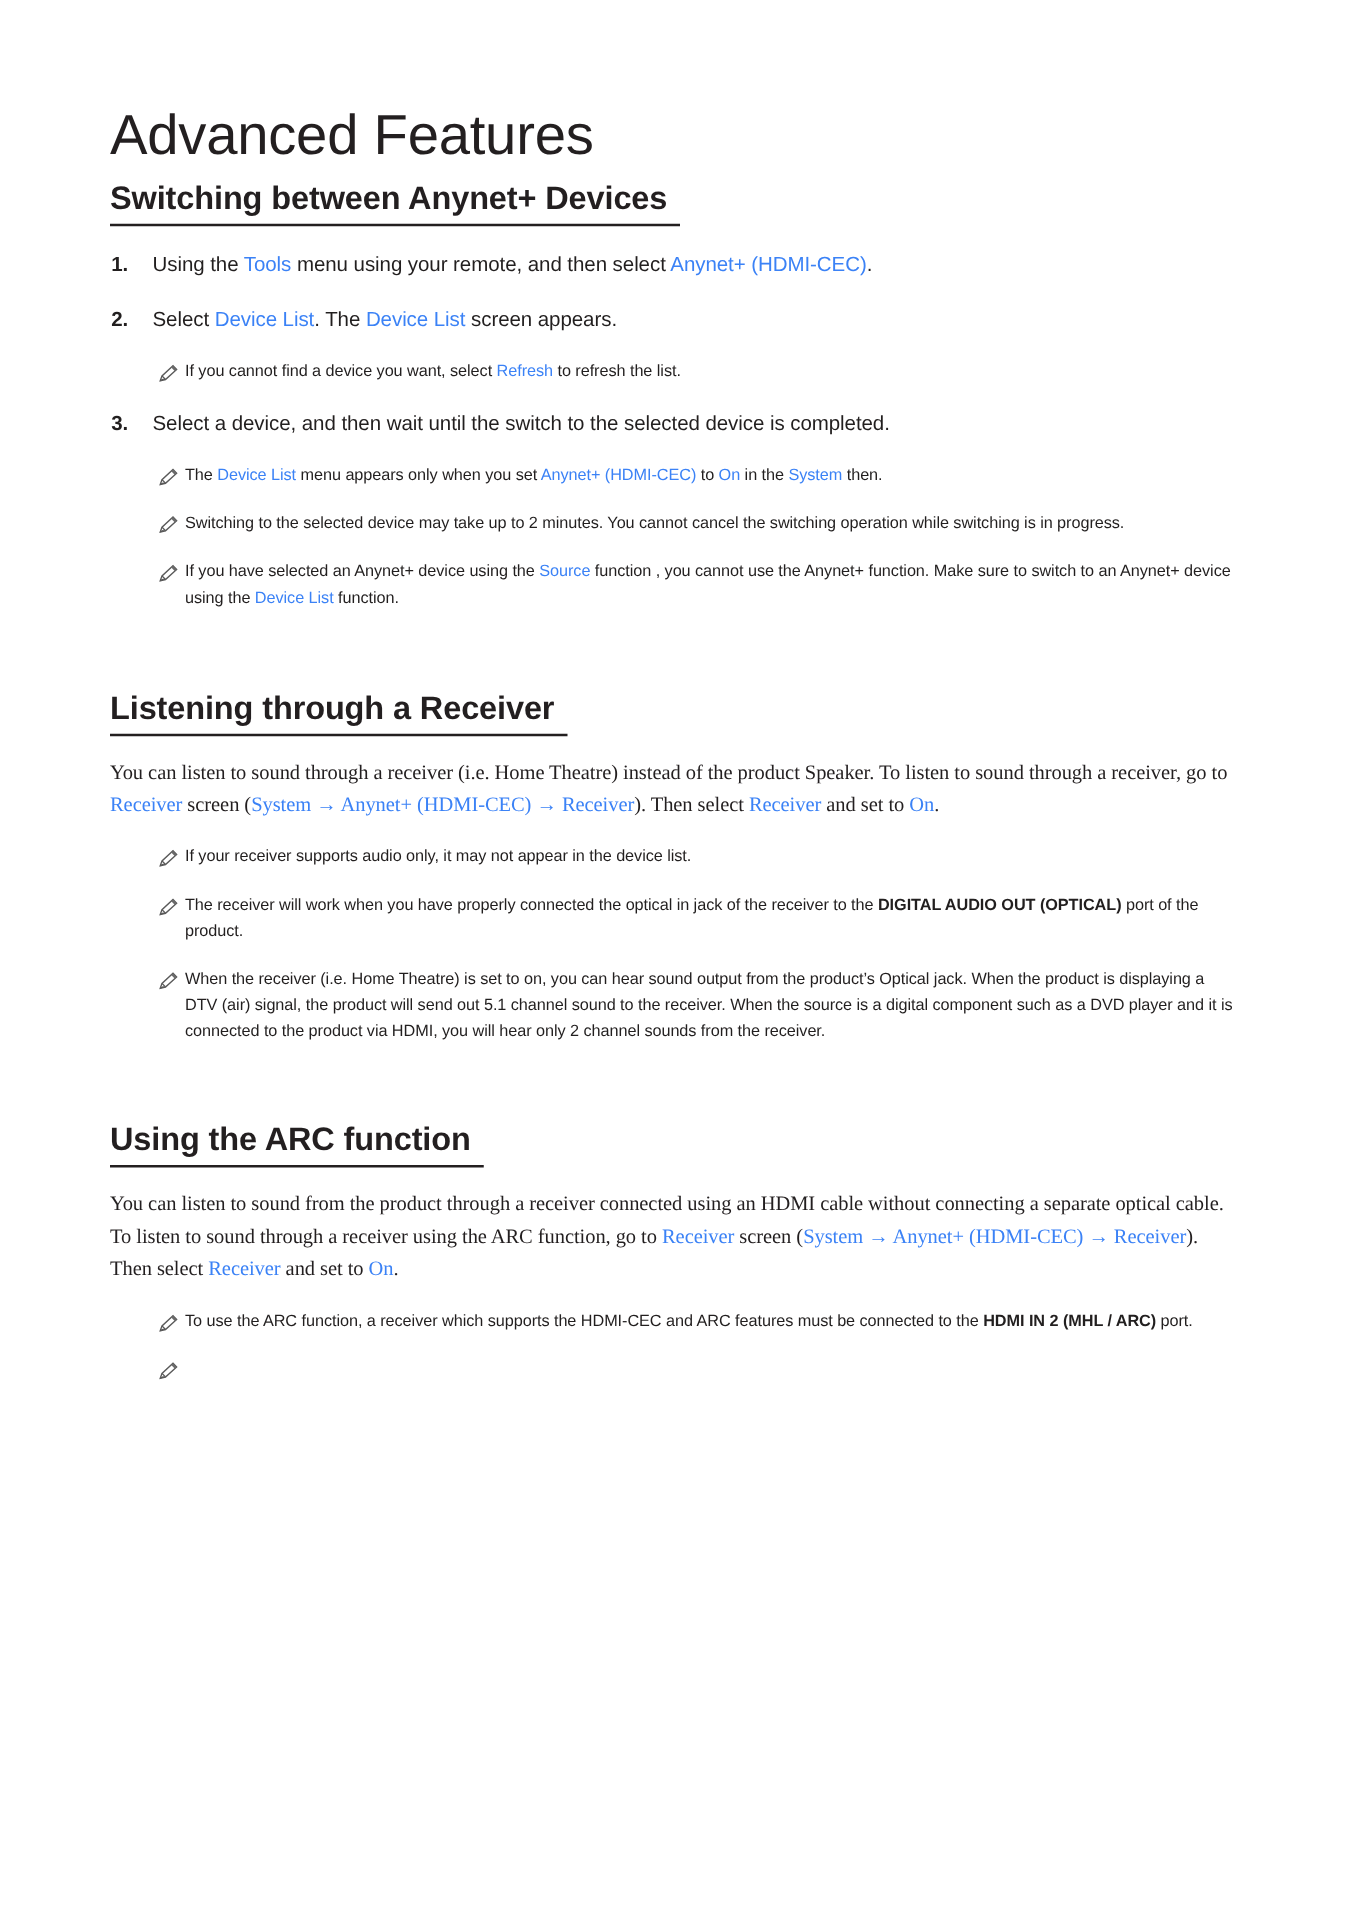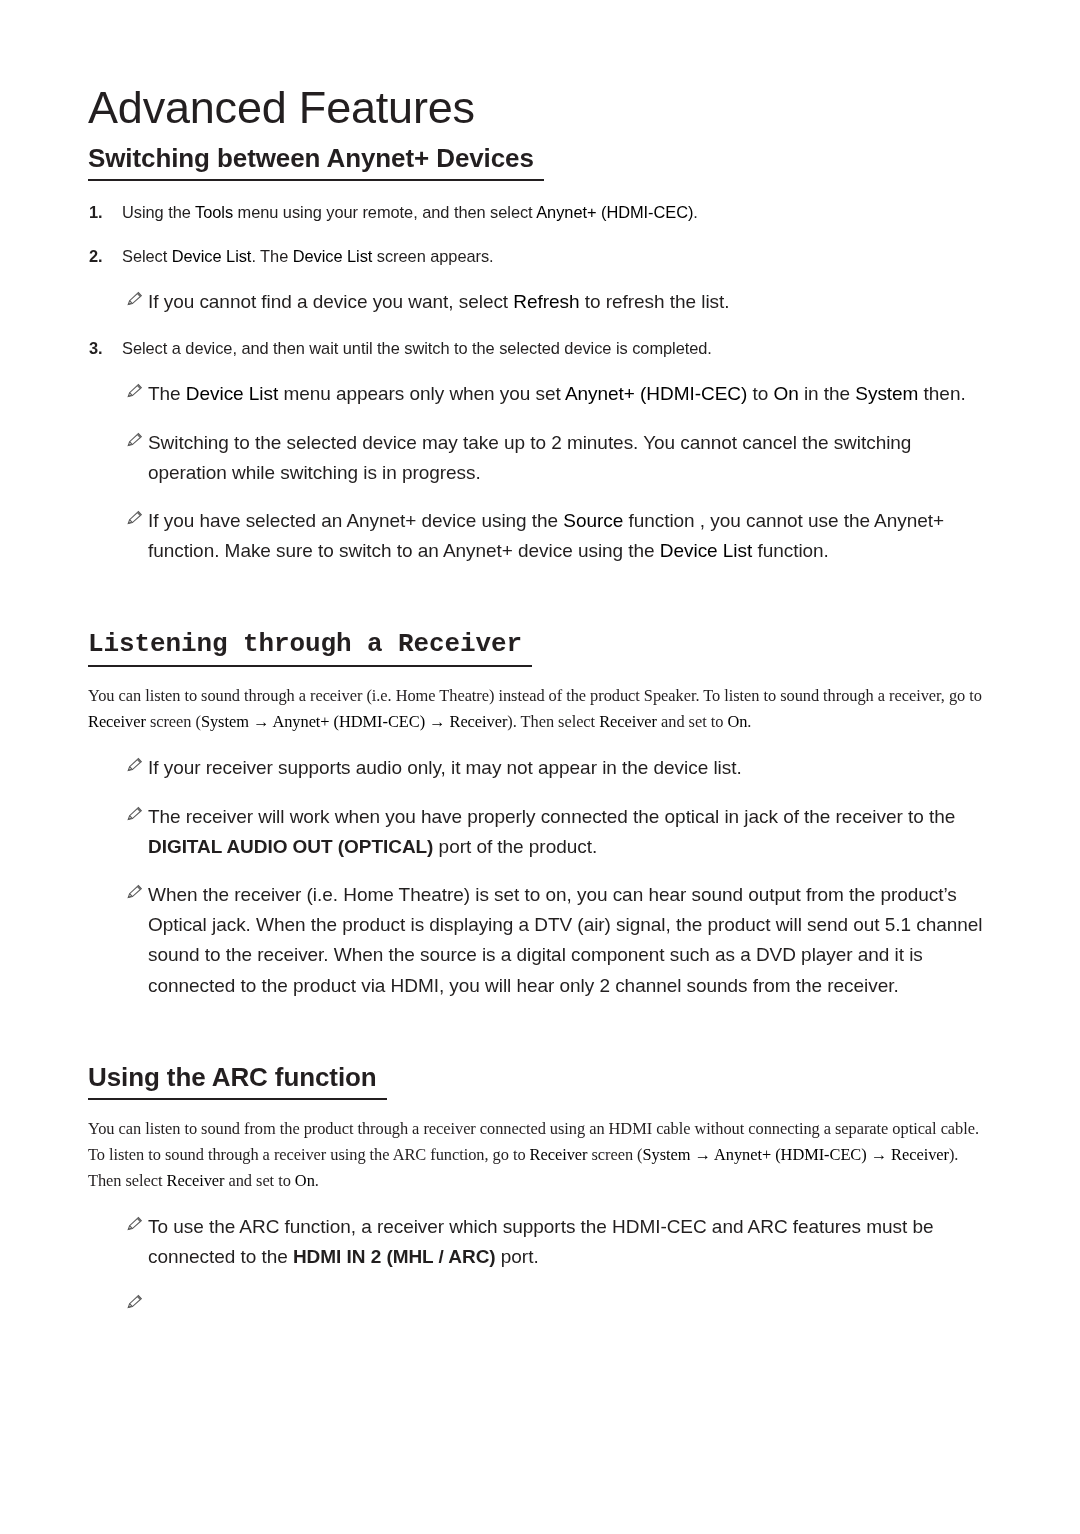--- a/index.html
+++ b/index.html
@@ -54,21 +54,21 @@
     color: #231f20;
     letter-spacing: -0.1px;
     display: inline-block;
     border-bottom: 2.2px solid #231f20;
     padding-bottom: 5px;
     padding-right: 10px;
     line-height: 1.15;
   }
   .heading-wrap { margin: 0; }
   .heading-wrap.h-anynet { margin-top: 0; }
-  .heading-wrap.h-receiver { margin-top: 64px; font-family: Liberation Mono, monospace; }
+  .heading-wrap.h-receiver { margin-top: 64px; }
   .heading-wrap.h-arc { margin-top: 62px; }
 
   
   .para {
     font-size: 16.4px;
     line-height: 1.59;
     color: #231f20;
     letter-spacing: -0.05px;
     font-family: Liberation Serif, serif;
   }
@@ -88,21 +88,21 @@
     top: 0;
     font-weight: bold;
     font-size: 16.4px;
   }
 
   
   .note {
     position: relative;
     padding-left: 60px;
     margin-top: 18px;
-    font-size: 19px;
+    font-size: 13px;
     line-height: 1.59;
     letter-spacing: -0.05px;
   }
   .note .pencil {
     position: absolute;
     left: 38px;
     top: 3px;
     width: 18px;
     height: 18px;
     display: block;
@@ -111,21 +111,21 @@
 
   
   .note.lvl1 { padding-left: 60px; }
   .note.lvl1 .pencil { left: 38px; }
 
   .body-para {
     margin-top: 16px;
   }
 
   
-  .hl { color: #000000; }
+  .hl { color: #3b82f6; }
   .b  { font-weight: bold; }
 
   
   .footer {
     position: absolute;
     left: 0;
     top: 1463px;
     width: 1080px;
     text-align: center;
   }

